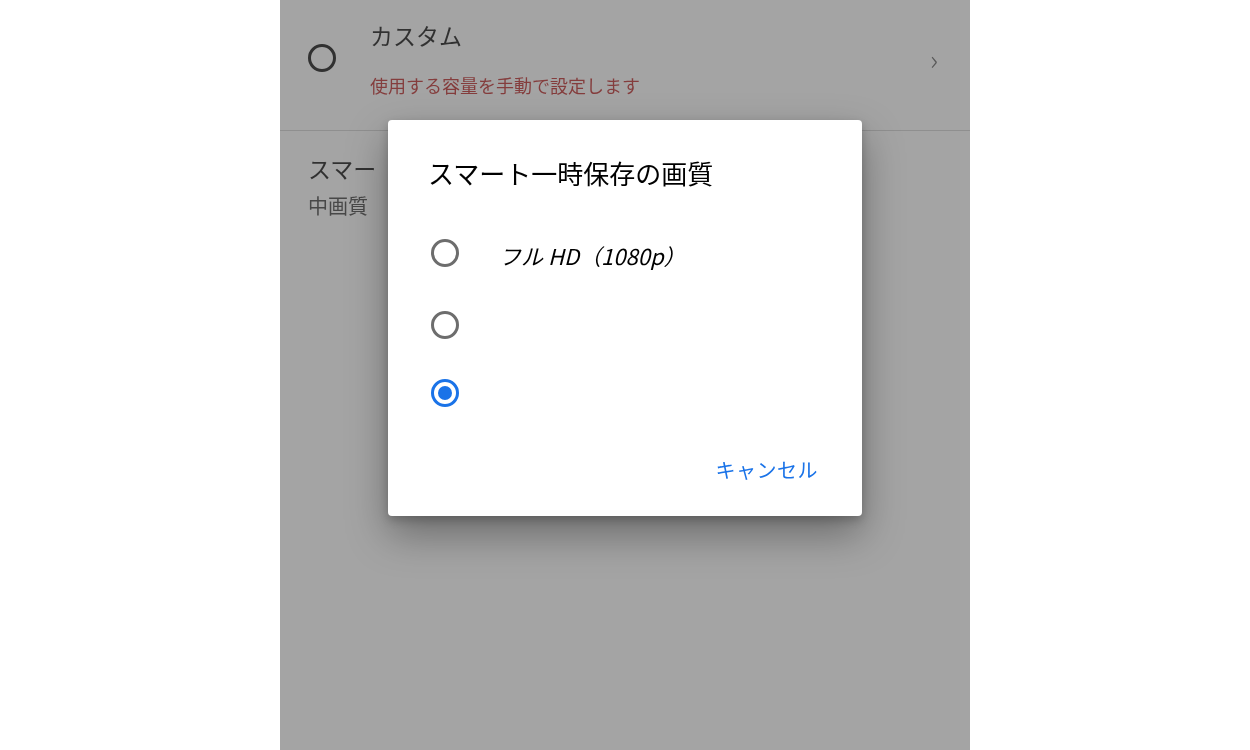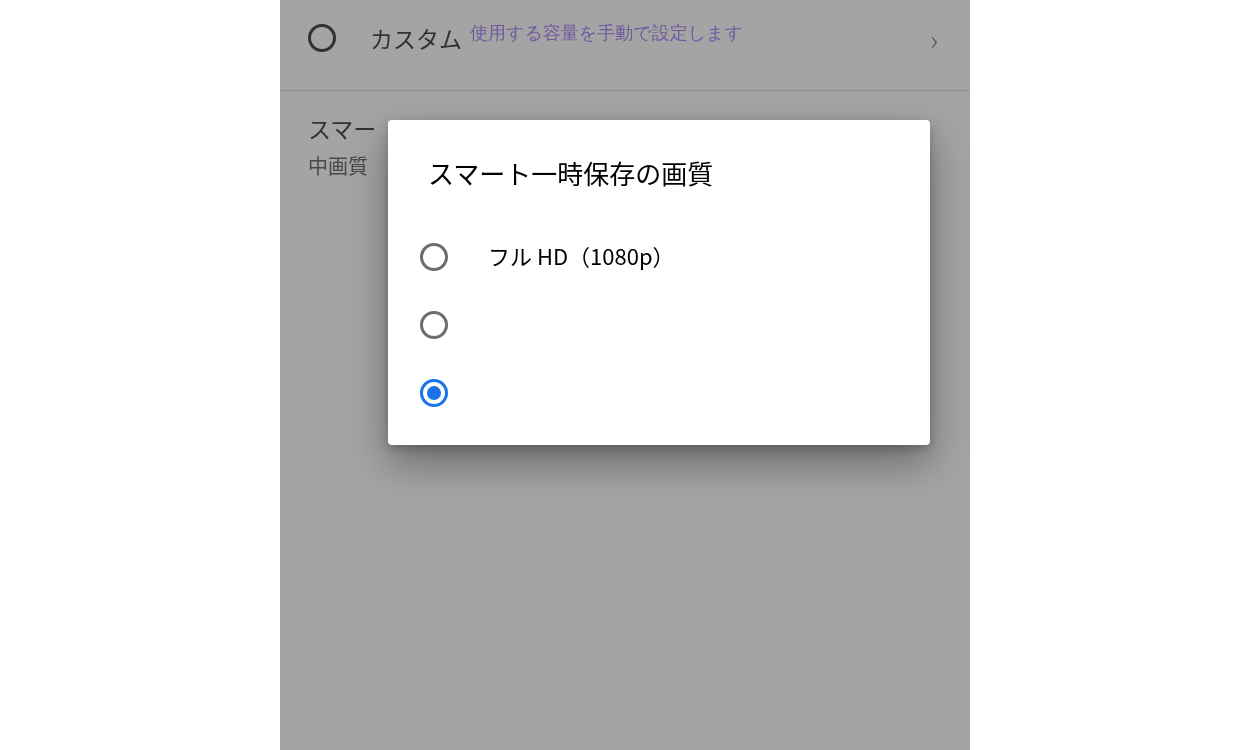--- a/index.html
+++ b/index.html
@@ -34,32 +34,31 @@
       width: 28px;
       height: 28px;
       border: 3px solid #000000;
       border-radius: 50%;
       flex-shrink: 0;
       margin-right: 34px;
     }
     .bg-item-texts {
       flex: 1;
       display: flex;
-      flex-direction: row;
-      gap: 8px;
+      flex-direction: column;
+      gap: 20px;
     }
     .bg-item-title {
       font-size: 23px;
       color: #000;
       font-weight: 400;
     }
     .bg-item-subtitle {
       font-size: 18px;
-      color: #8b5cf6;
-      font-family: Liberation Serif, serif;
+      color: #b91c1c;
     }
     .bg-chevron {
       font-size: 28px;
       color: #5a5a5a;
       font-weight: 300;
       padding-right: 4px;
     }
     .bg-divider {
       height: 1px;
       background: #d0d0d0;
@@ -82,40 +81,41 @@
     }
     .overlay {
       position: absolute;
       inset: 0;
       background: rgba(90,90,90,0.55);
     }
     .dialog {
       position: absolute;
       left: 388px;
       top: 120px;
-      width: 542px;
+      width: 474px;
       background: #ffffff;
       border-radius: 4px;
       box-shadow: 0 18px 40px rgba(0,0,0,0.35), 0 4px 10px rgba(0,0,0,0.2);
       padding: 34px 0 18px 0;
       display: flex;
       flex-direction: column;
     }
     .dialog-title {
       font-size: 26px;
       font-weight: 400;
       color: #000;
       padding: 0 40px;
       margin-bottom: 28px;
     }
     .dialog-option {
       display: flex;
-      align-items: flex-end;
-      padding: 20px 32px;
+      align-items: flex-start;
+      padding: 20px 43px;
       cursor: pointer;
+      font-style: italic;
     }
     .radio-outer {
       width: 28px;
       height: 28px;
       border-radius: 50%;
       flex-shrink: 0;
       margin-right: 40px;
       display: flex;
       align-items: center;
       justify-content: center;
@@ -187,13 +187,16 @@
     <div class="radio-outer radio-unselected"></div>
   </div>
 
   <div class="dialog-option">
     <div class="radio-outer radio-selected">
       <div class="radio-inner"></div>
     </div>
   </div>
 
 
+  <div class="dialog-actions">
+    <button class="cancel-btn">キャンセル</button>
+  </div>
 </div>
 
 </body></html>

